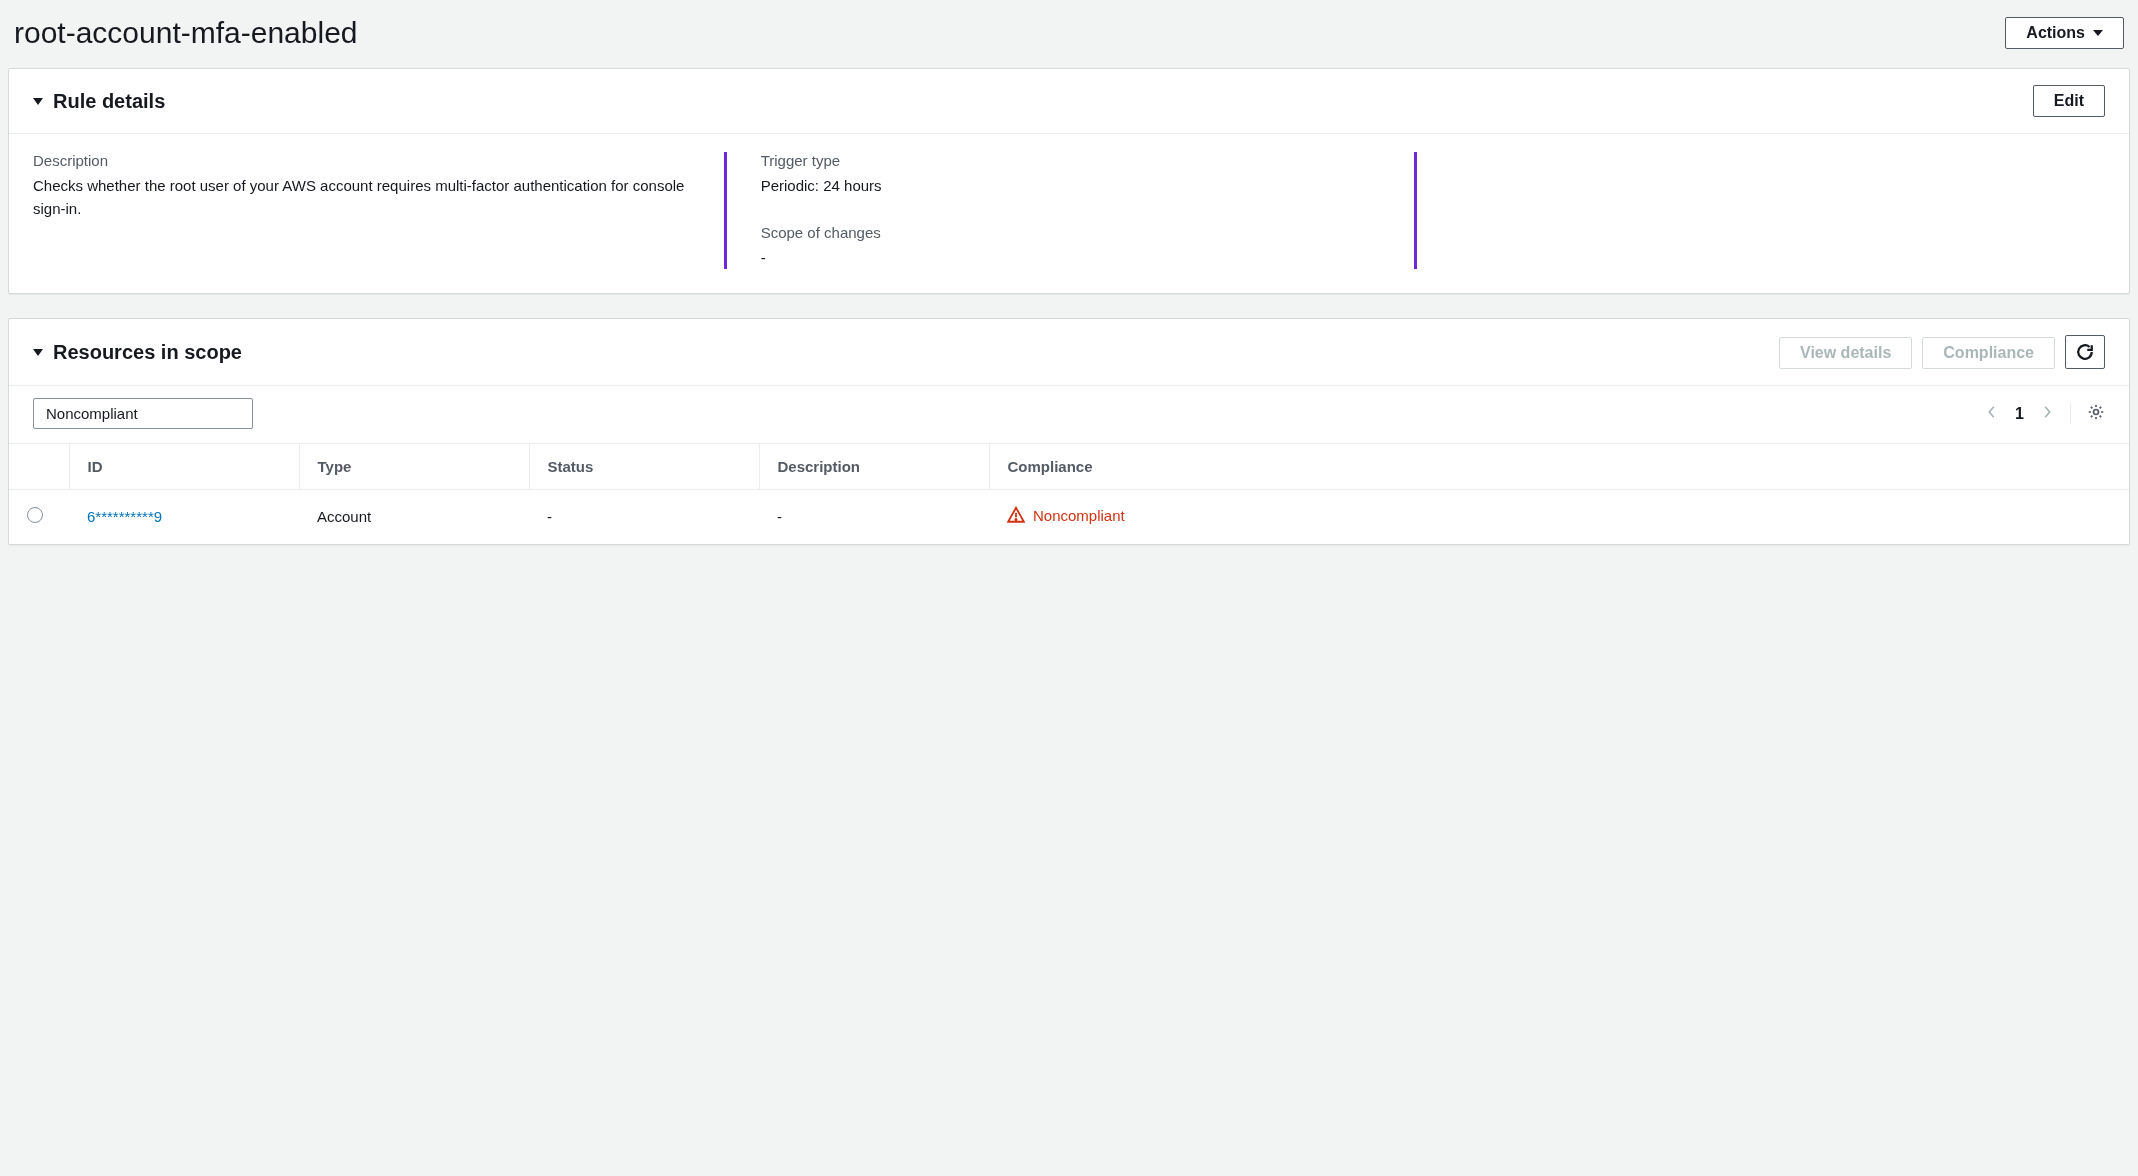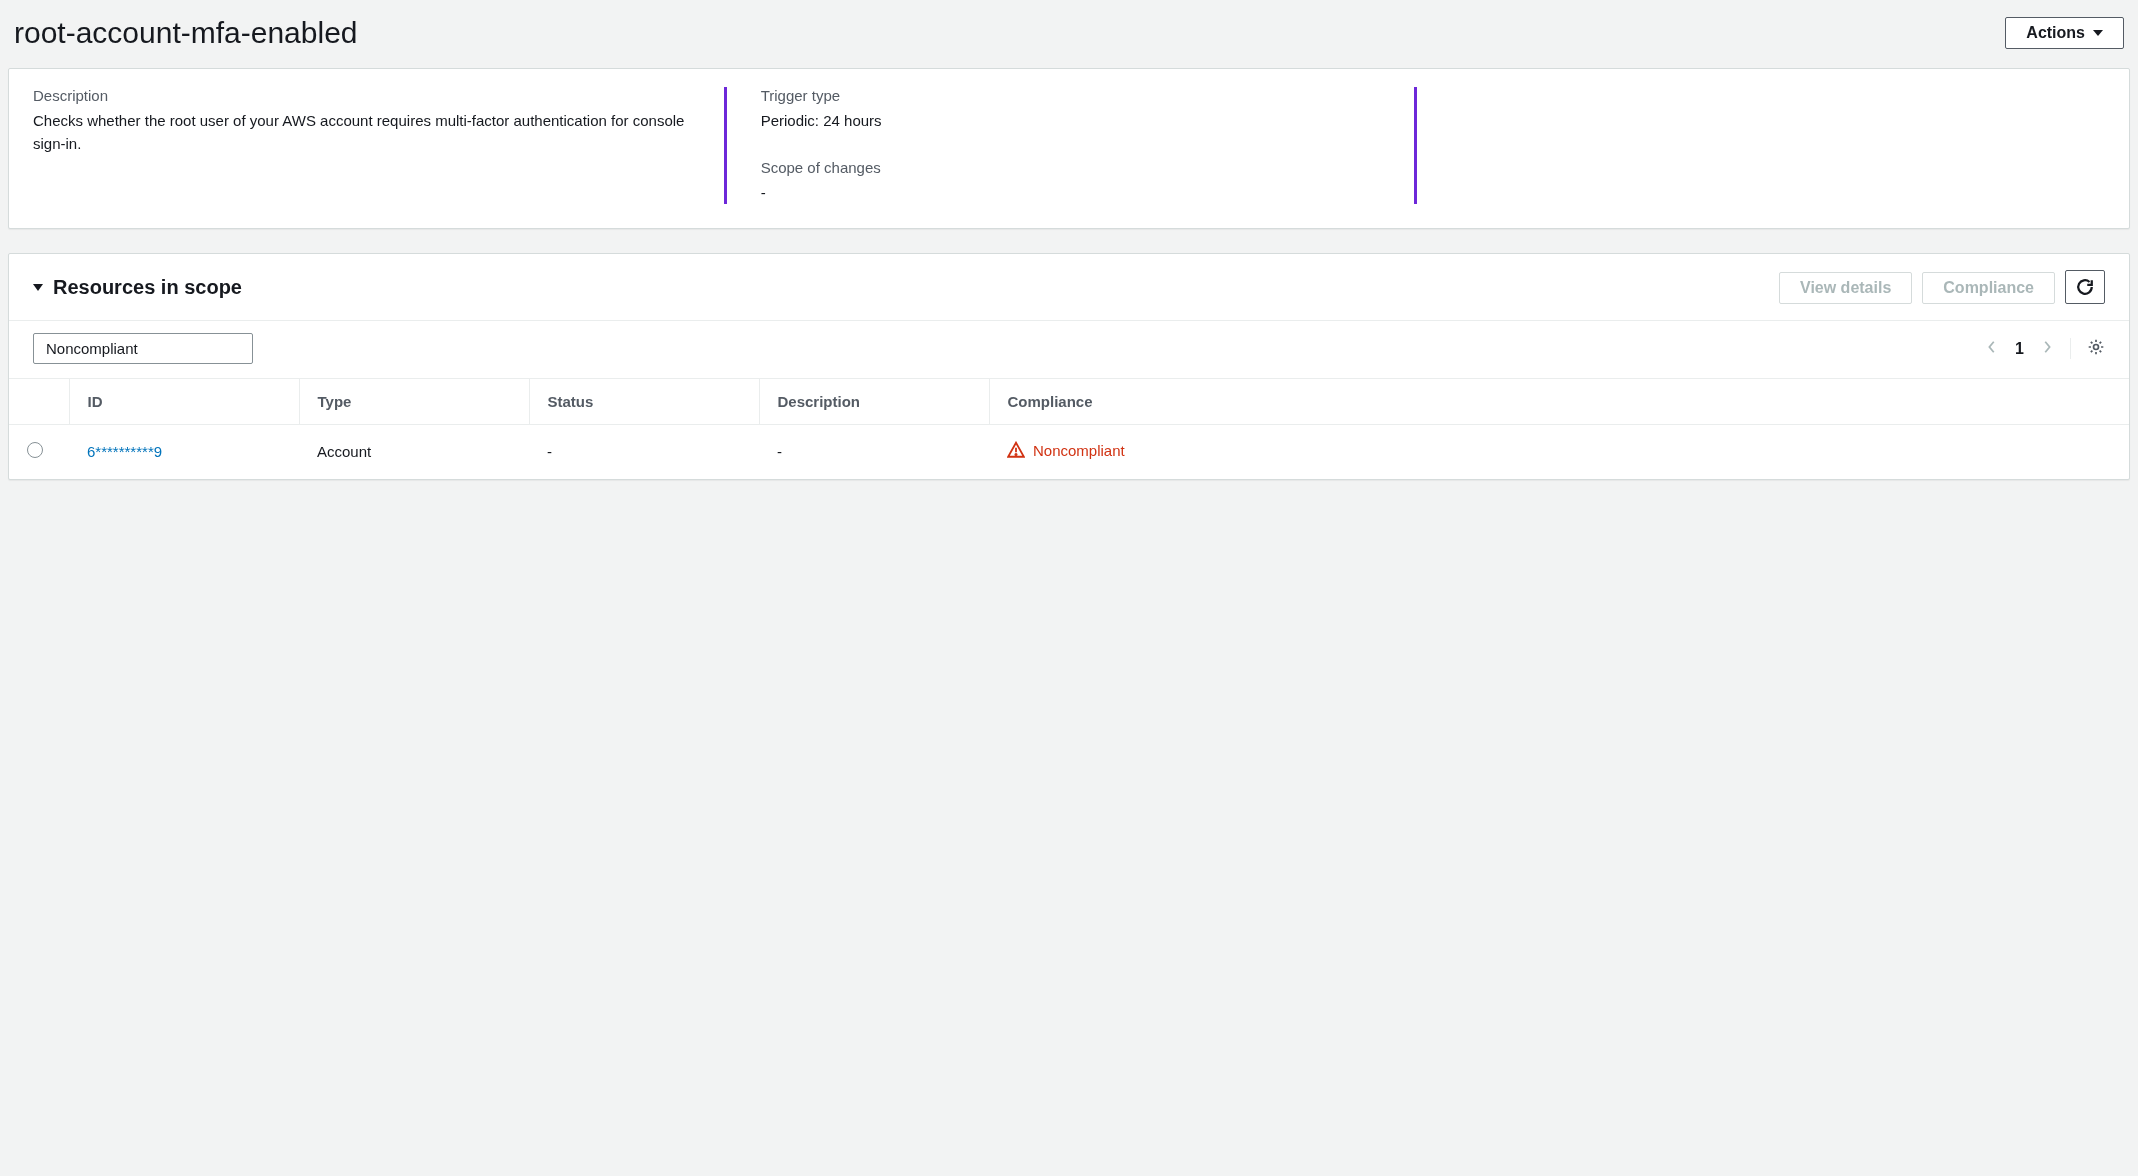--- a/index.html
+++ b/index.html
@@ -222,20 +222,29 @@
 
 <div class="page-header">
   <h1 class="page-title">root-account-mfa-enabled</h1>
   <button class="btn">
     <span>Actions</span>
     <span class="caret"></span>
   </button>
 </div>
 
 <div class="panel">
+  <div class="panel-header">
+    <div class="panel-title-wrap">
+      <span class="collapse-caret"></span>
+      <span class="panel-title">Rule details</span>
+    </div>
+    <button class="btn">
+      <span>Edit</span>
+    </button>
+  </div>
   <div class="panel-body">
     <div class="details-grid">
       <div class="details-col">
         <div class="field-block">
           <div class="field-label">Description</div>
           <div class="field-value">Checks whether the root user of your AWS account requires multi-factor authentication for console sign-in.</div>
         </div>
       </div>
       <div class="details-col">
         <div class="field-block">

